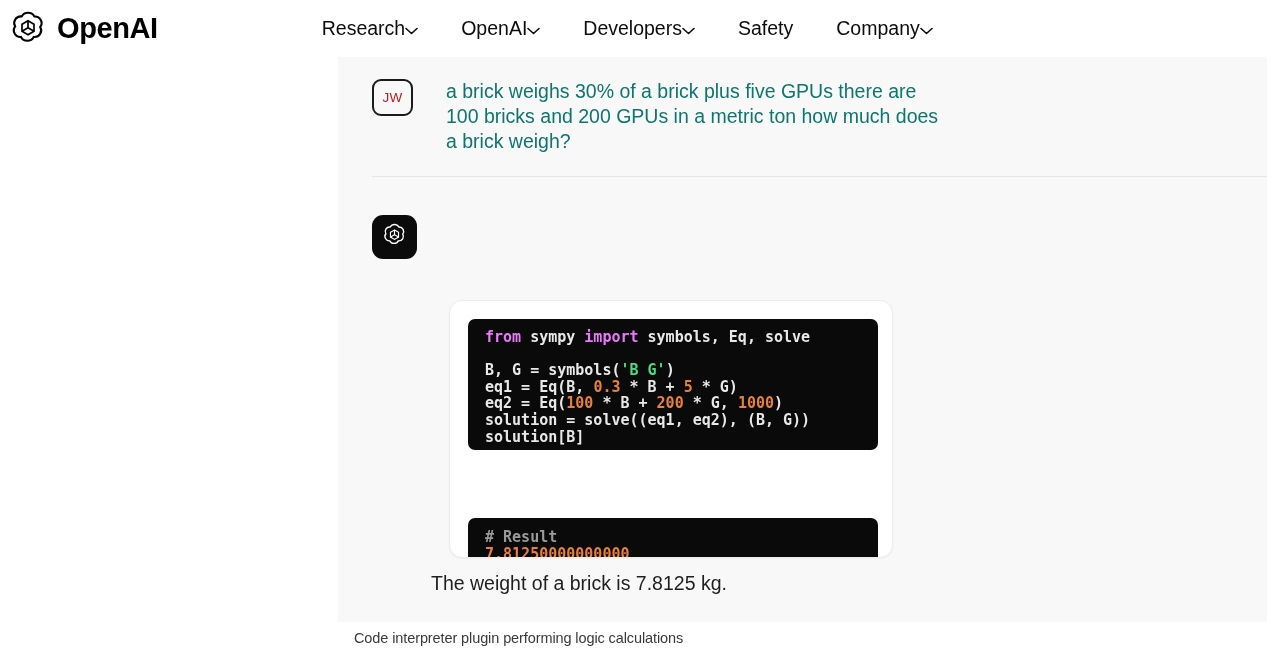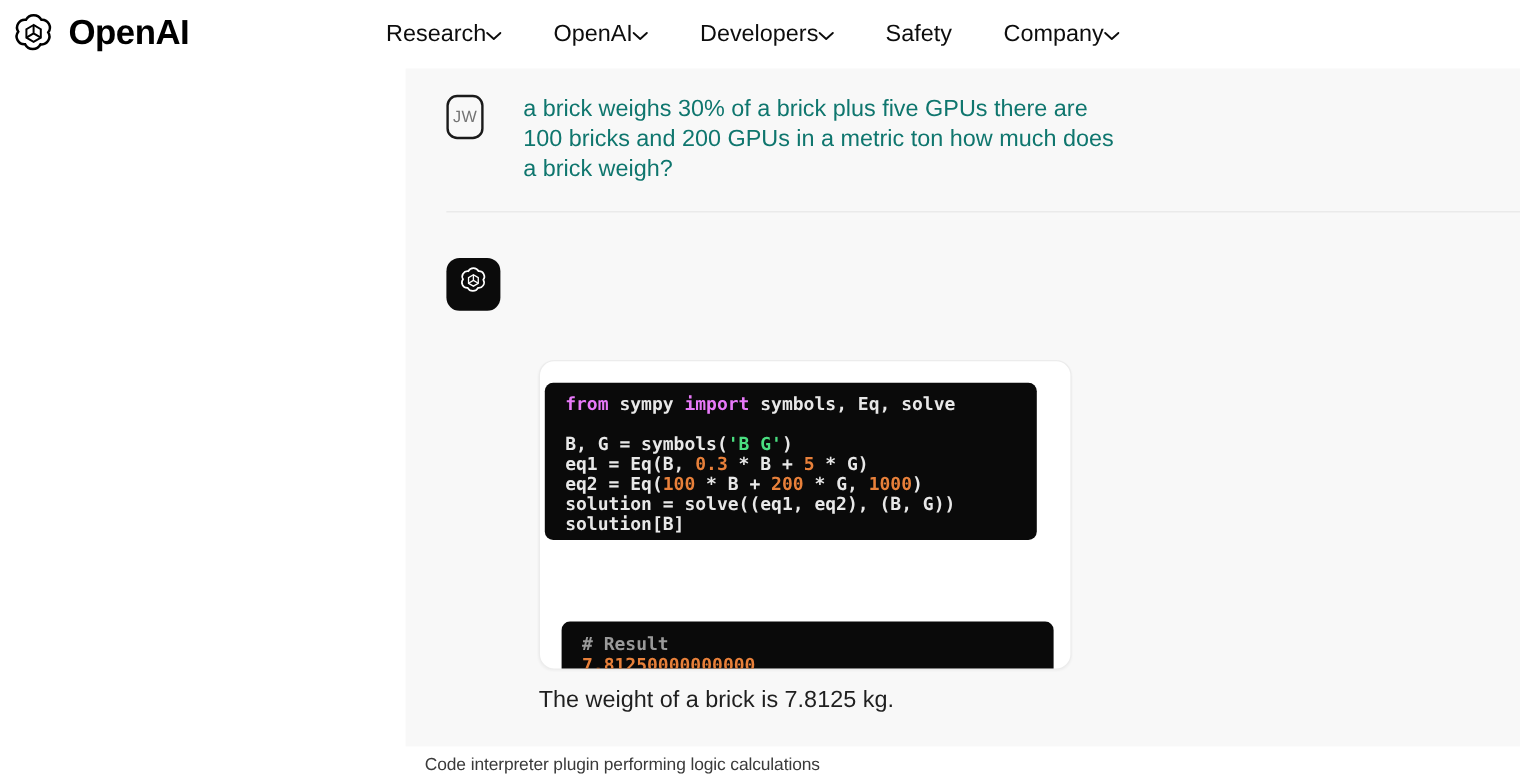--- a/index.html
+++ b/index.html
@@ -46,25 +46,25 @@
     left: 338px; top: 57px;
     width: 929px; height: 565px;
     background: #f8f8f8;
     overflow: hidden;
   }
   .msg { position: relative; display: flex; }
   .msg-user { padding: 22px 0 0 34px; }
   .msg-asst { padding: 20px 0 0 34px; }
 
   .avatar-user {
-    width: 31px; height: 37px;
+    width: 41px; height: 37px;
     border: 2.5px solid #1a1a1a;
     border-radius: 9px;
     display: flex; align-items: center; justify-content: center;
-    font-size: 13.5px; color: #737373; font-weight: normal;
+    font-size: 13.5px; color: #b91c1c; font-weight: normal;
     letter-spacing: 0.3px;
     flex: none;
   }
   .avatar-asst {
     width: 45px; height: 44px;
     border-radius: 11px;
     background: #0b0b0b;
     display: flex; align-items: center; justify-content: center;
     flex: none;
   }
@@ -100,21 +100,21 @@
     left: 111px; top: 243px;
     width: 444px; height: 258px;
     background: #ffffff;
     border: 1px solid #ececec;
     border-radius: 13px;
     box-shadow: 0 1px 2px rgba(0,0,0,0.04);
     overflow: hidden;
   }
   .codeblock {
     position: absolute;
-    left: 4px; top: 18px;
+    left: 18px; top: 18px;
     width: 410px; height: 131px;
     background: #0a0a0a;
     border-radius: 7px;
     padding: 10px 0 0 17px;
   }
   .resultblock {
     position: absolute;
     left: 18px; top: 217px;
     width: 410px; height: 62px;
     background: #0a0a0a;
@@ -130,21 +130,21 @@
     color: #e8e8e8;
     white-space: pre;
   }
   .k  { color: #e879f9; }   
   .s  { color: #4ade80; }   
   .n  { color: #e8803a; }   
   .c  { color: #9a9a9a; }
 
   .finalline {
     position: absolute;
-    left: 111px; top: 514px;
+    left: 93px; top: 514px;
     font-size: 19.5px; line-height: 25px; color: #1f1f1f;
   }
 
   
   .caption {
     position: absolute;
     left: 354px; top: 630px;
     font-size: 14.5px;
     color: #3a3a3a;
     letter-spacing: -0.1px;

